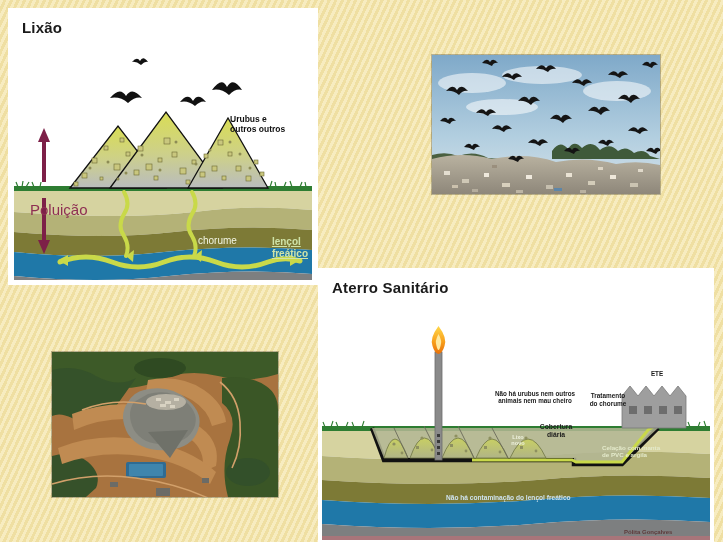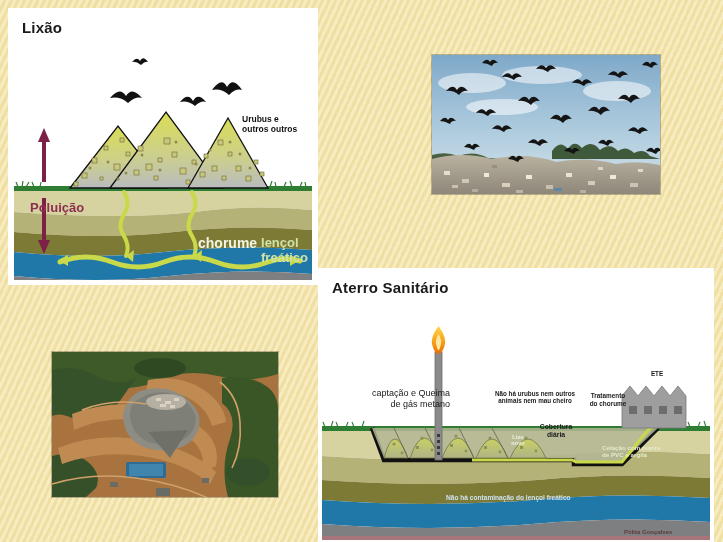--- a/index.html
+++ b/index.html
@@ -33,24 +33,24 @@
     white-space: nowrap;
   }
   #lixao-title { left: 14px; top: 11px; font-size: 15px; }
 
   
   #lixao-scene { position: absolute; left: 6px; top: 34px; width: 298px; height: 238px; }
 
   .svgfull { position: absolute; left: 0; top: 0; width: 100%; height: 100%; }
 
   .lbl { position: absolute; white-space: nowrap; line-height: 1.15; }
-  .lbl-urubus { left: 228px; top: 73px; font-size: 8.5px; font-weight: bold; color: #111; }
-  .lbl-poluicao { left: 16px; top: 159px; font-size: 13px; font-weight: bold; color: #8e2e52; }
-  .lbl-chorume { left: 184px; top: 193px; font-size: 14px; font-weight: bold; color: #f2f5e3; }
-  .lbl-lencol { left: 340px; top: 228px; font-size: 13px; font-weight: bold; color: #cfe3a8; }
+  .lbl-urubus { left: 216px; top: 73px; font-size: 8.5px; font-weight: bold; color: #111; }
+  .lbl-poluicao { left: 16px; top: 159px; font-size: 15px; font-weight: normal; color: #8e2e52; }
+  .lbl-chorume { left: 184px; top: 193px; font-size: 10px; font-weight: normal; color: #f2f5e3; }
+  .lbl-lencol { left: 340px; top: 228px; font-size: 10px; font-weight: bold; color: #cfe3a8; text-decoration: underline; }
 
   
   #aterro-panel { left: 318px; top: 268px; width: 396px; height: 277px; }
   #aterro-title { left: 14px; top: 11px; font-size: 15px; }
   #aterro-scene { position: absolute; left: 4px; top: 40px; width: 388px; height: 232px; }
 
   .a-lbl { position: absolute; white-space: nowrap; line-height: 1.18; }
 
   
   #photo-birds { left: 432px; top: 55px; width: 228px; height: 139px; background:#8fb4cf; }
@@ -263,24 +263,20 @@
 
         <g>
           <path d="M300,88 L308,78 L316,88 L324,78 L332,88 L340,78 L348,88 L356,78 L364,88 L364,120 L300,120 Z" fill="#9e9e9e" stroke="#7a7a7a" stroke-width=".8"></path>
           <rect x="307" y="98" width="8" height="8" fill="#6d6d6d"></rect>
           <rect x="322" y="98" width="8" height="8" fill="#6d6d6d"></rect>
           <rect x="337" y="98" width="8" height="8" fill="#6d6d6d"></rect>
           <rect x="352" y="98" width="8" height="8" fill="#6d6d6d"></rect>
         </g>
       </svg>
 
-      <div class="a-lbl" style="left:28px; top:80px; font-size:9px; color:#1a1a1a; text-align:right; width:100px;">
-        <span>captação e Queima</span><br>
-        <span>de gás metano</span>
-      </div>
 
       <div class="a-lbl" style="left:158px; top:82px; font-size:6.3px; font-weight:bold; color:#1a1a1a; text-align:center; width:110px;">
         <span>Não há urubus nem outros</span><br>
         <span>animais nem mau cheiro</span>
       </div>
 
       <div class="a-lbl" style="left:204px; top:115px; font-size:6.8px; font-weight:bold; color:#1a1a1a; text-align:center; width:60px;">
         <span>Cobertura</span><br>
         <span>diária</span>
       </div>

